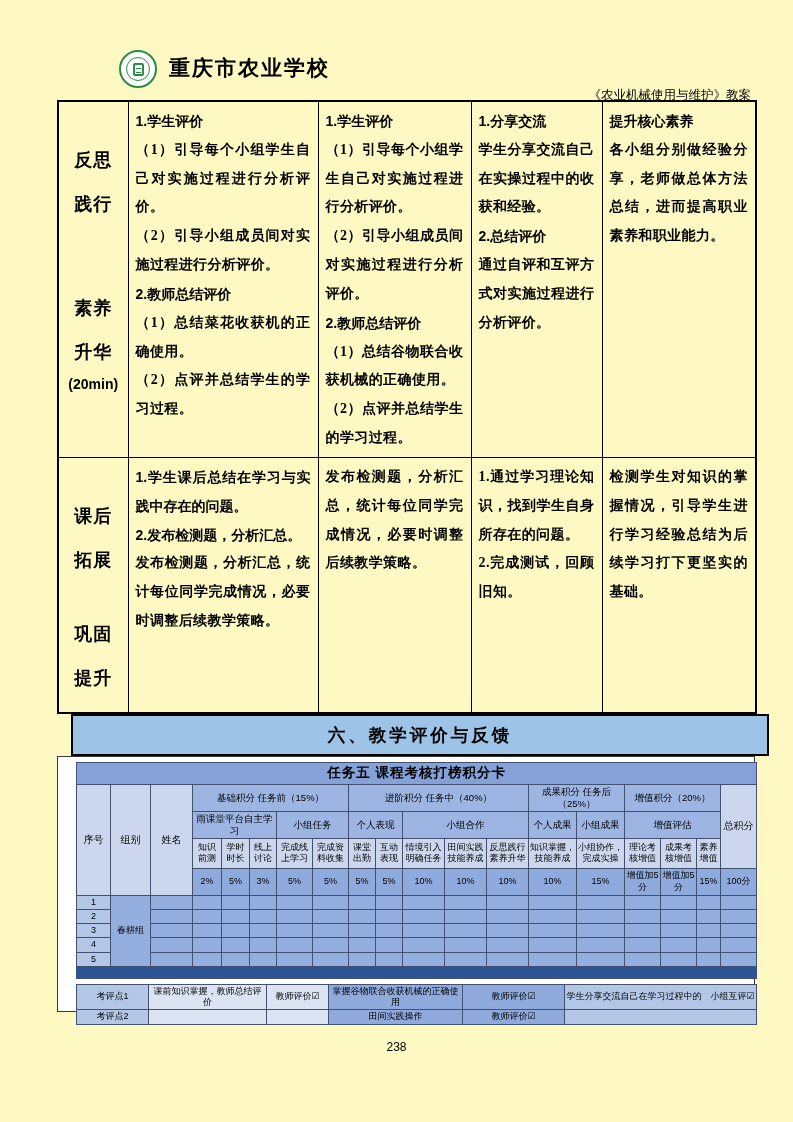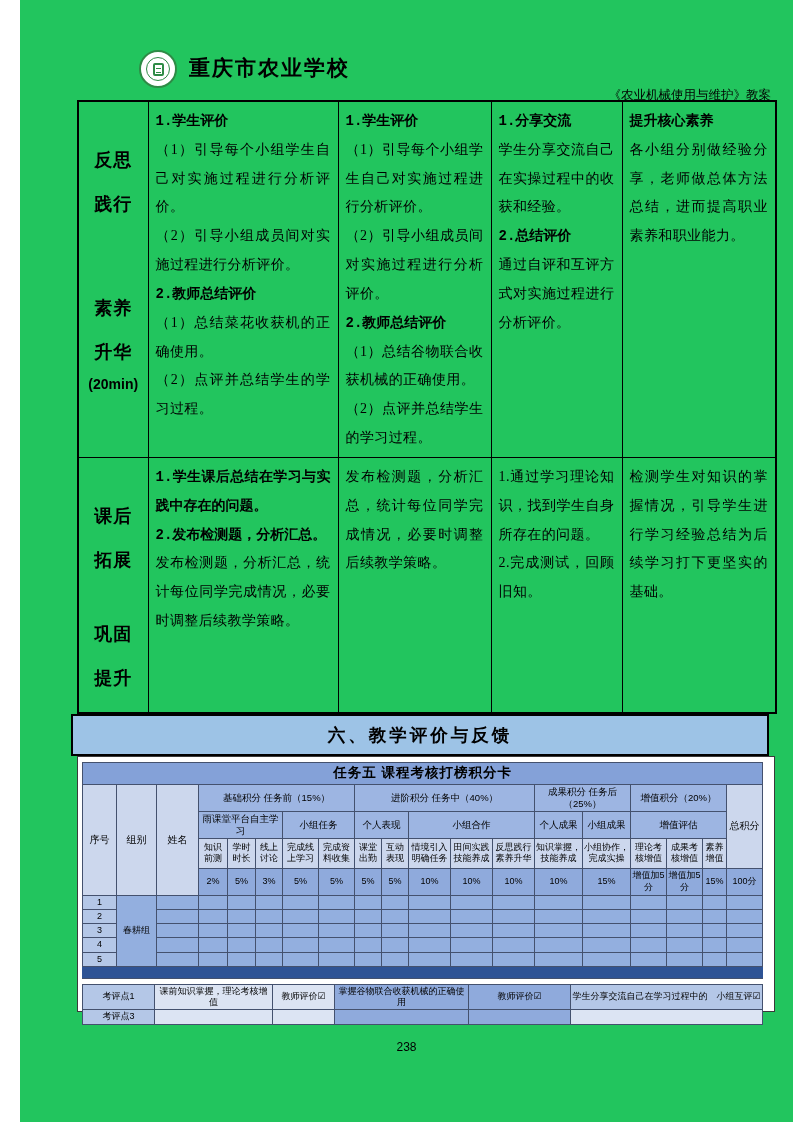--- a/index.html
+++ b/index.html
@@ -3,49 +3,49 @@
 <meta charset="utf-8">
 <style>
   :root{
     --mid-blue:#8faadc; --light-blue:#b4c7e7; --pale-blue:#dce4f3;
     --head-blue:#9db5e2; --cell-blue:#ccd7ed; --dark-blue:#2e5395;
     --title-blue:#84a1d8; --band-bg:#9dc3e6; --grid:#44516e;
   }
   *{box-sizing:border-box;margin:0;padding:0;}
   html,body{background:#ffffff;}
   body{width:793px;height:1122px;position:relative;font-family:"Liberation Serif",serif;color:#000;}
-  .page{position:absolute;inset:0;background:#22c55e;margin-left:20px;}
+  .page{position:absolute;inset:0;background:#fef9c3;}
 
   
   .hdr{position:absolute;left:57px;top:48px;width:698px;height:52px;}
   .logo{position:absolute;left:62px;top:2px;width:38px;height:38px;border:2.5px solid #2e8b46;border-radius:50%;background:#fff;display:flex;align-items:center;justify-content:center;}
   .logo .inner{width:24px;height:24px;border:1.5px solid #2e8b46;border-radius:50%;display:flex;align-items:center;justify-content:center;}
   .logo .seal{width:11px;height:13px;border:2px solid #2e8b46;border-radius:2px;position:relative;}
   .logo .seal::before,.logo .seal::after{content:"";position:absolute;left:1px;right:1px;height:1.5px;background:#2e8b46;}
   .logo .seal::before{top:3px;} .logo .seal::after{top:7px;}
   .school{position:absolute;left:112px;top:6px;font-family:"Liberation Sans",sans-serif;font-weight:bold;font-size:21px;letter-spacing:2px;}
   .doc-label{position:absolute;right:4px;bottom:-4px;font-size:12.5px;}
 
   
   table{border-collapse:collapse;}
   .main-table{position:absolute;left:57px;top:100px;width:698px;table-layout:fixed;}
   .main-table td{border:1.5px solid #000;vertical-align:top;padding:5px 7px 4px 7px;}
   .main-table{border:2px solid #000;}
   .stage-cell{text-align:center;vertical-align:top !important;padding-top:36px !important;}
   .stage-line{font-family:"Liberation Sans",sans-serif;font-weight:bold;font-size:18px;line-height:44px;letter-spacing:1px;}
   .sp-lg{height:60px;} .sp-md{height:30px;}
   .stage-dur{font-family:Liberation Sans, sans-serif;font-weight:bold;font-size:14px;margin-top:2px;}
-  .cell-p{font-size:14px;line-height:2.06;text-align:justify;text-justify:inter-character;text-align-last:left;letter-spacing:0.4px;}
-  .cell-p.b{font-family:Liberation Mono, monospace;font-weight:bold;letter-spacing:0;}
+  .cell-p{font-size:14px;line-height:2.06;text-align:justify;text-justify:inter-character;text-align-last:left;letter-spacing:0.4px;font-weight:bold;}
+  .cell-p.b{font-family:Liberation Sans, sans-serif;font-weight:bold;letter-spacing:0;}
 
   
-  .band{position:absolute;left:51px;top:714px;width:698px;height:42px;background:var(--band-bg);border:2px solid #000;display:flex;align-items:center;justify-content:center;font-family:Liberation Mono, monospace;font-weight:bold;font-size:17.5px;letter-spacing:3px;}
+  .band{position:absolute;left:71px;top:714px;width:698px;height:42px;background:var(--band-bg);border:2px solid #000;display:flex;align-items:center;justify-content:center;font-family:Liberation Mono, monospace;font-weight:bold;font-size:17.5px;letter-spacing:3px;}
 
   
-  .score-box{position:absolute;left:57px;top:756px;width:698px;height:256px;border:1.5px solid #3a3a3a;background:#fff;padding:5px 0 0 4px;}
+  .score-box{position:absolute;left:57px;top:756px;width:698px;height:256px;border:1.5px solid #3a3a3a;background:#fff;padding:5px 0 0 18px;}
   .score-table,.score-footer{width:680px;table-layout:fixed;font-family:"Liberation Sans",sans-serif;font-size:9px;border:1.5px solid var(--grid);}
   .score-table td,.score-footer td{border:1px solid var(--grid);text-align:center;vertical-align:middle;padding:1px 1px;overflow:hidden;line-height:1.25;}
   .sc-title{background:var(--title-blue);font-weight:bold;font-size:13.5px;height:22px;letter-spacing:1px;}
   .sc-group{background:var(--head-blue);height:15px;font-size:9.5px;}
   .sc-sub{background:var(--head-blue);height:15px;font-size:9.5px;}
   .sc-id{background:var(--cell-blue);font-size:10px;}
   .sc-crit{background:var(--cell-blue);height:30px;}
   .sc-weight{background:var(--mid-blue);height:27px;}
   .sc-total{background:var(--cell-blue);font-size:10px;}
   .sc-num{background:var(--light-blue);height:13px;}
@@ -341,32 +341,32 @@
         <col style="width:72px">
           <col style="width:118px">
           <col style="width:62px">
           <col style="width:134px">
           <col style="width:102px">
           <col style="width:192px">
       </colgroup>
       <tbody id="footer-tbody">
           <tr style="height: 14px;">
             <td class="sf-label">考评点1</td>
-            <td class="sf-pale">课前知识掌握，理论考核增值</td>
+            <td class="sf-pale">课前知识掌握，教师总结评价</td>
             <td class="sf-pale">教师评价☑</td>
             <td class="sf-mid">掌握谷物联合收获机械的正确使用</td>
             <td class="sf-mid">教师评价☑</td>
             <td class="sf-light">学生分享交流自己在学习过程中的　小组互评☑</td>
           </tr>
           <tr style="height: 14px;">
-            <td class="sf-label">考评点3</td>
+            <td class="sf-label">考评点2</td>
             <td class="sf-pale"></td>
             <td class="sf-pale"></td>
-            <td class="sf-mid"></td>
-            <td class="sf-mid"></td>
-            <td class="sf-pale"></td>
+            <td class="sf-mid">田间实践操作</td>
+            <td class="sf-mid">教师评价☑</td>
+            <td class="sf-light"></td>
           </tr>
         </tbody>
     </table>
   </div>
 
   <div class="page-num">238</div>
 </div>
 
 </body></html>

